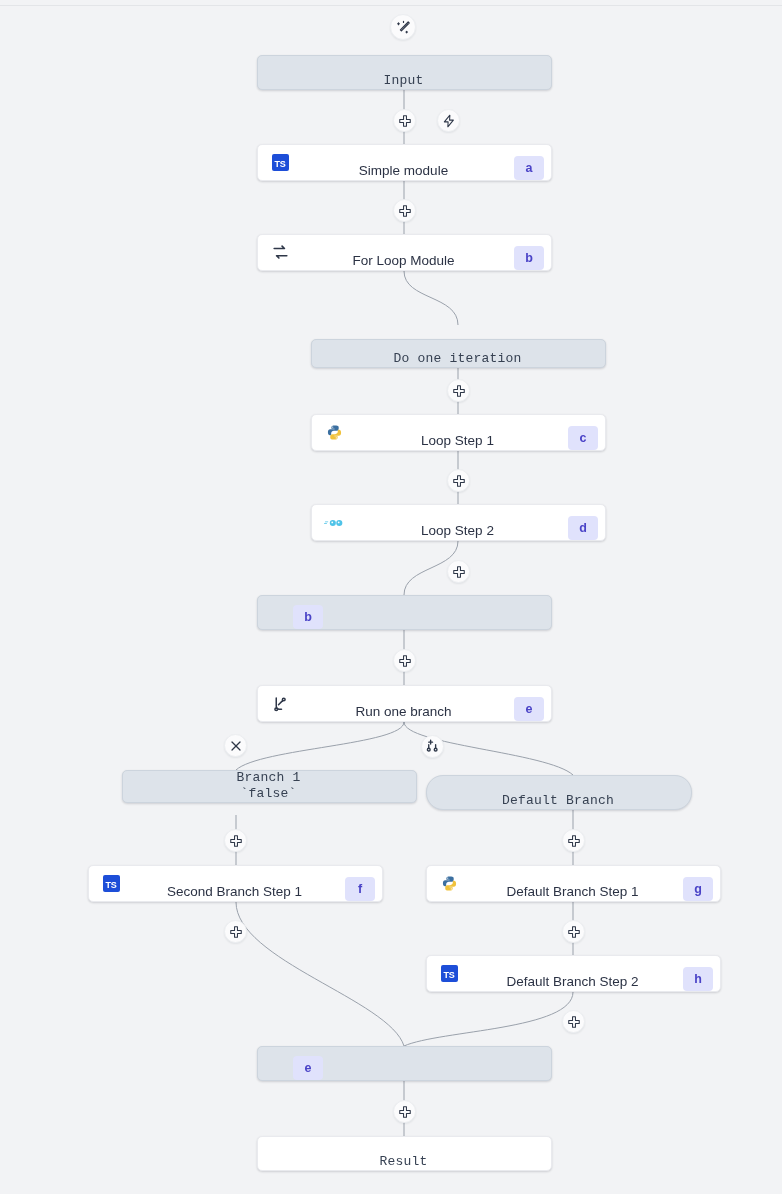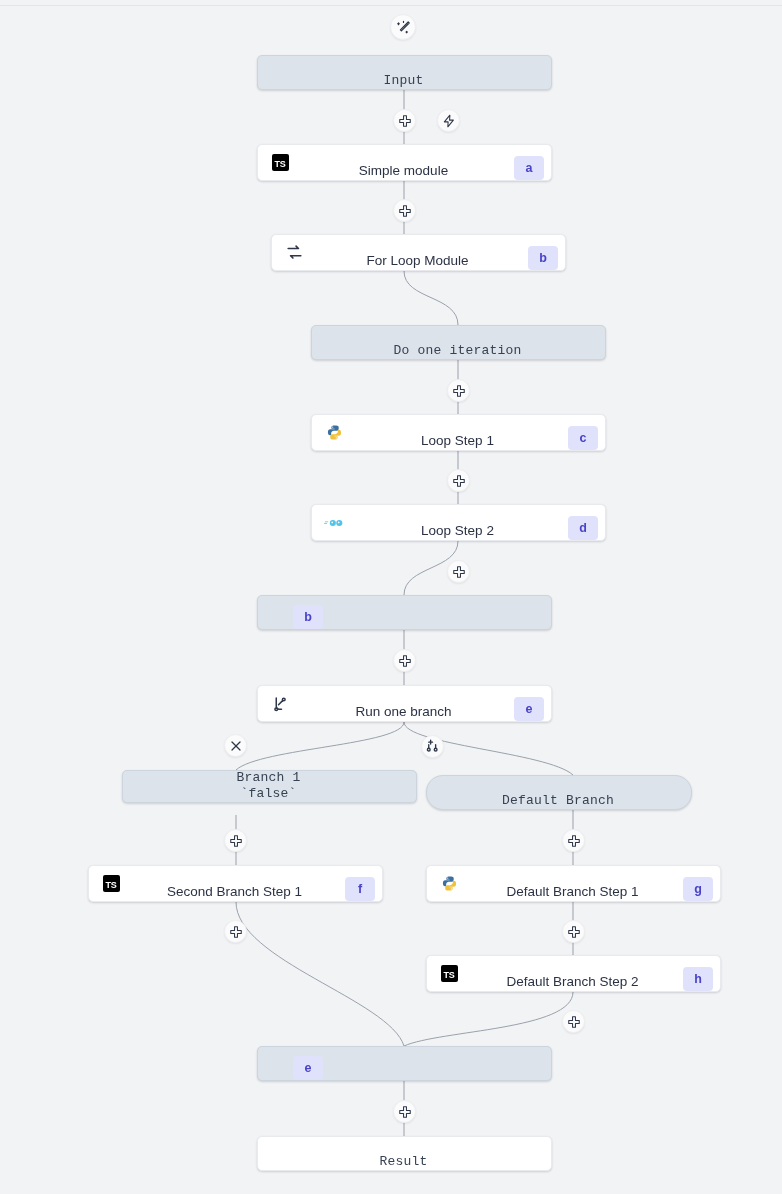--- a/index.html
+++ b/index.html
@@ -96,21 +96,21 @@
     display: flex;
     align-items: center;
     justify-content: center;
     box-shadow: 0 1px 2px rgba(16,24,40,0.07);
   }
   .circle-btn.lg { width: 26px; height: 26px; }
   .circle-btn svg { display: block; }
   
   .ts-ico {
     width: 17px; height: 17px;
-    background: #000000;
+    background: #1d4ed8;
     border-radius: 2px;
     color: #ffffff;
     font-size: 9px;
     font-weight: bold;
     display: flex;
     align-items: flex-end;
     justify-content: center;
     font-family: "Liberation Sans", sans-serif;
     line-height: 1;
     padding-bottom: 2px;
@@ -147,32 +147,32 @@
       </div>
       <div class="node module" style="left: 257px; top: 144px; width: 295px; height: 37px;">
         <span class="node-icon">
           <span style="display: flex; align-items: center; justify-content: center;">
             <span class="ts-ico">TS</span>
           </span>
         </span>
         <span class="node-label">Simple module</span>
         <span class="badge">a</span>
       </div>
-      <div class="node module" style="left: 271px; top: 234px; width: 295px; height: 37px;">
+      <div class="node module" style="left: 257px; top: 234px; width: 295px; height: 37px;">
         <span class="node-icon">
           <span style="display: flex; align-items: center; justify-content: center;">
             <svg width="19" height="19" viewBox="0 0 24 24" fill="none" stroke="#2e3748" stroke-width="2" stroke-linecap="round" stroke-linejoin="round">
               <path d="M4 7h13l-3-3M20 16H7l3 3"></path>
             </svg>
           </span>
         </span>
         <span class="node-label">For Loop Module</span>
         <span class="badge">b</span>
       </div>
-      <div class="node frame" style="left: 311px; top: 325px; width: 295px; height: 35px;">
+      <div class="node frame" style="left: 311px; top: 339px; width: 295px; height: 29px;">
         <span class="node-icon spacer"></span>
         <span class="node-label">Do one iteration</span>
         <span class="badge ghost"></span>
       </div>
       <div class="node module" style="left: 311px; top: 414px; width: 295px; height: 37px;">
         <span class="node-icon">
           <span style="display: flex; align-items: center; justify-content: center;">
             <svg width="17" height="17" viewBox="0 0 24 24" fill="none" stroke="none" stroke-width="2" stroke-linecap="round" stroke-linejoin="round">
               <path d="M11.9 2c-2.6 0-4.3.8-4.3 2.6v2.1h4.5v.7H5.8C3.9 7.4 2.7 8.8 2.7 11.6c0 2.7 1 4.3 2.9 4.3h1.7v-2.6c0-2 1.7-3.6 3.8-3.6h3.9c1.6 0 2.9-1.3 2.9-2.9V4.6C18 3 16.5 2 14.4 2h-2.5zm-2.4 1.4c.5 0 .9.4.9.9s-.4.9-.9.9-.9-.4-.9-.9.4-.9.9-.9z" fill="#3b6fa0" stroke="none"></path>
               <path d="M12.1 22c2.6 0 4.3-.8 4.3-2.6v-2.1h-4.5v-.7h6.3c1.9 0 3.1-1.4 3.1-4.2 0-2.7-1-4.3-2.9-4.3h-1.7v2.6c0 2-1.7 3.6-3.8 3.6H8.9c-1.6 0-2.9 1.3-2.9 2.9v2.2C6 21 7.5 22 9.6 22h2.5zm2.4-1.4c-.5 0-.9-.4-.9-.9s.4-.9.9-.9.9.4.9.9-.4.9-.9.9z" fill="#f0c23c" stroke="none"></path>

